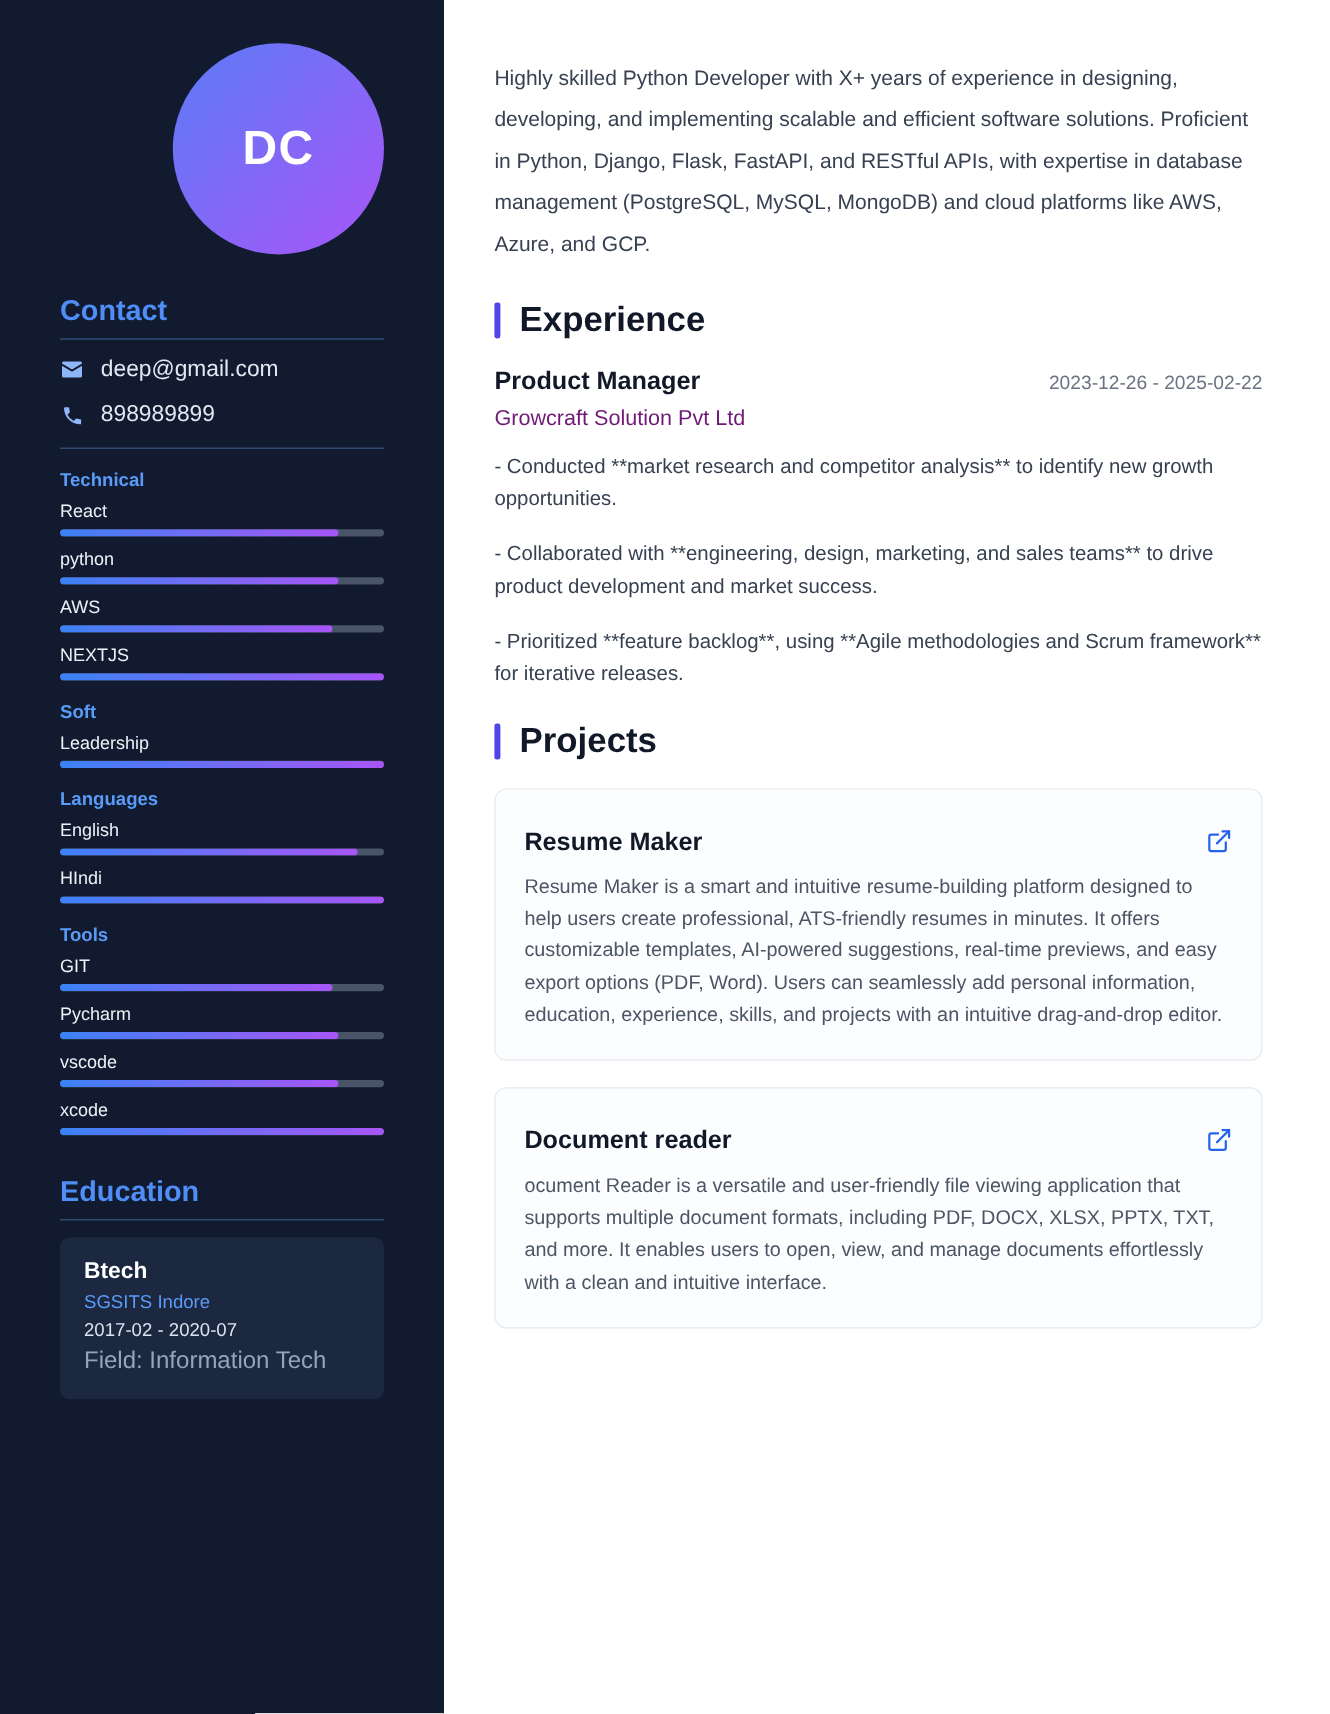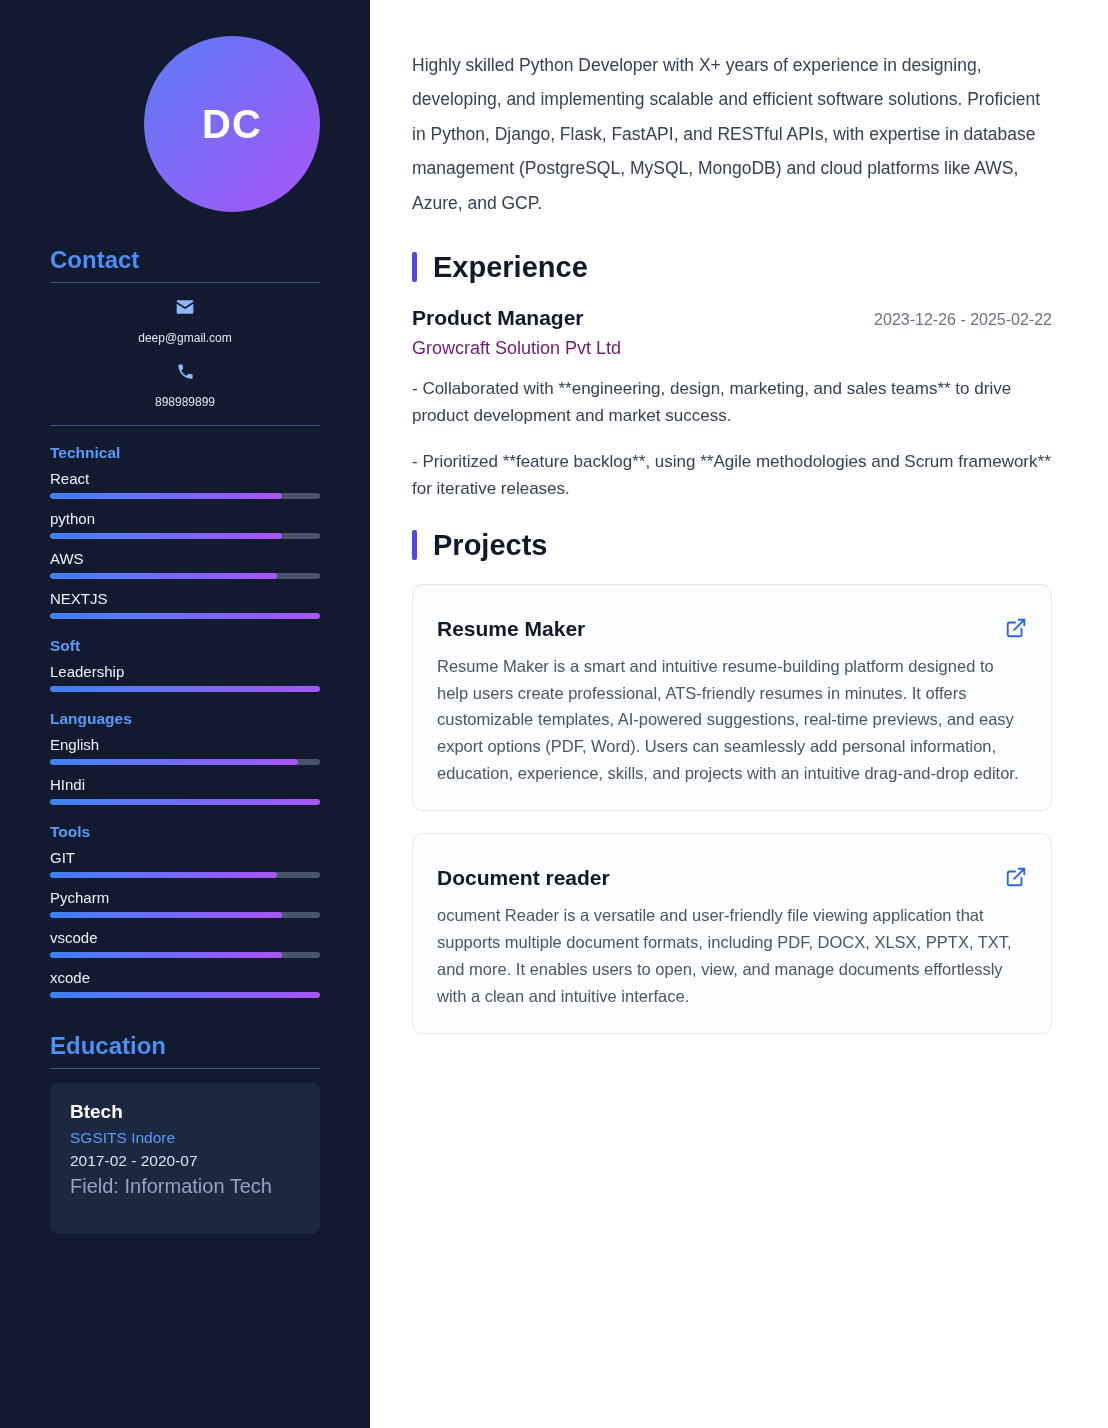--- a/index.html
+++ b/index.html
@@ -54,23 +54,22 @@
     background: #3a5686;
     width: 100%;
     margin-bottom: 14px;
   }
 
   .contact-row {
     display: flex;
     align-items: center;
     gap: 14px;
     margin-bottom: 16px;
-    font-size: 12px;
+    font-size: 19px;
     color: #e2e8f2;
-    flex-direction: column;
   }
   .contact-row .ic {
     width: 20px; height: 20px;
     display: inline-flex; align-items: center; justify-content: center;
     color: #8fb6f9;
     flex: 0 0 20px;
   }
   .contact-row .ic svg { display:block; }
 
   .skill-group-title {
@@ -95,21 +94,21 @@
   }
   .bar-fill {
     height: 100%;
     border-radius: 3px;
     background: linear-gradient(90deg, #3b82f6 0%, #a855f7 100%);
   }
 
   .edu-card {
     background: #1c2740;
     border-radius: 8px;
-    padding: 18px 20px 36px 20px;
+    padding: 18px 20px 20px 20px;
     margin-top: 14px;
   }
   .edu-degree { font-size: 19px; font-weight: bold; color: #ffffff; margin-bottom: 6px; }
   .edu-school { font-size: 15.5px; color: #5b9bf8; margin-bottom: 5px; }
   .edu-dates  { font-size: 15.5px; color: #dbe3ef; margin-bottom: 5px; }
   .edu-field  { font-size: 20px; color: #93a4bd; }
 
   
   .main {
     flex: 1 1 auto;
@@ -289,20 +288,21 @@
       <div class="section-bar"></div>
       <div class="section-title">Experience</div>
     </div>
 
     <div>
       <div class="exp-head">
         <div class="exp-role">Product Manager</div>
         <div class="exp-dates">2023-12-26 - 2025-02-22</div>
       </div>
       <div class="exp-company">Growcraft Solution Pvt Ltd</div>
+      <div class="exp-bullet">- Conducted **market research and competitor analysis** to identify new growth opportunities.</div>
       <div class="exp-bullet">- Collaborated with **engineering, design, marketing, and sales teams** to drive product development and market success.</div>
       <div class="exp-bullet">- Prioritized **feature backlog**, using **Agile methodologies and Scrum framework** for iterative releases.</div>
     </div>
 
     <div class="section-head">
       <div class="section-bar"></div>
       <div class="section-title">Projects</div>
     </div>
 
     <div class="project-card">

